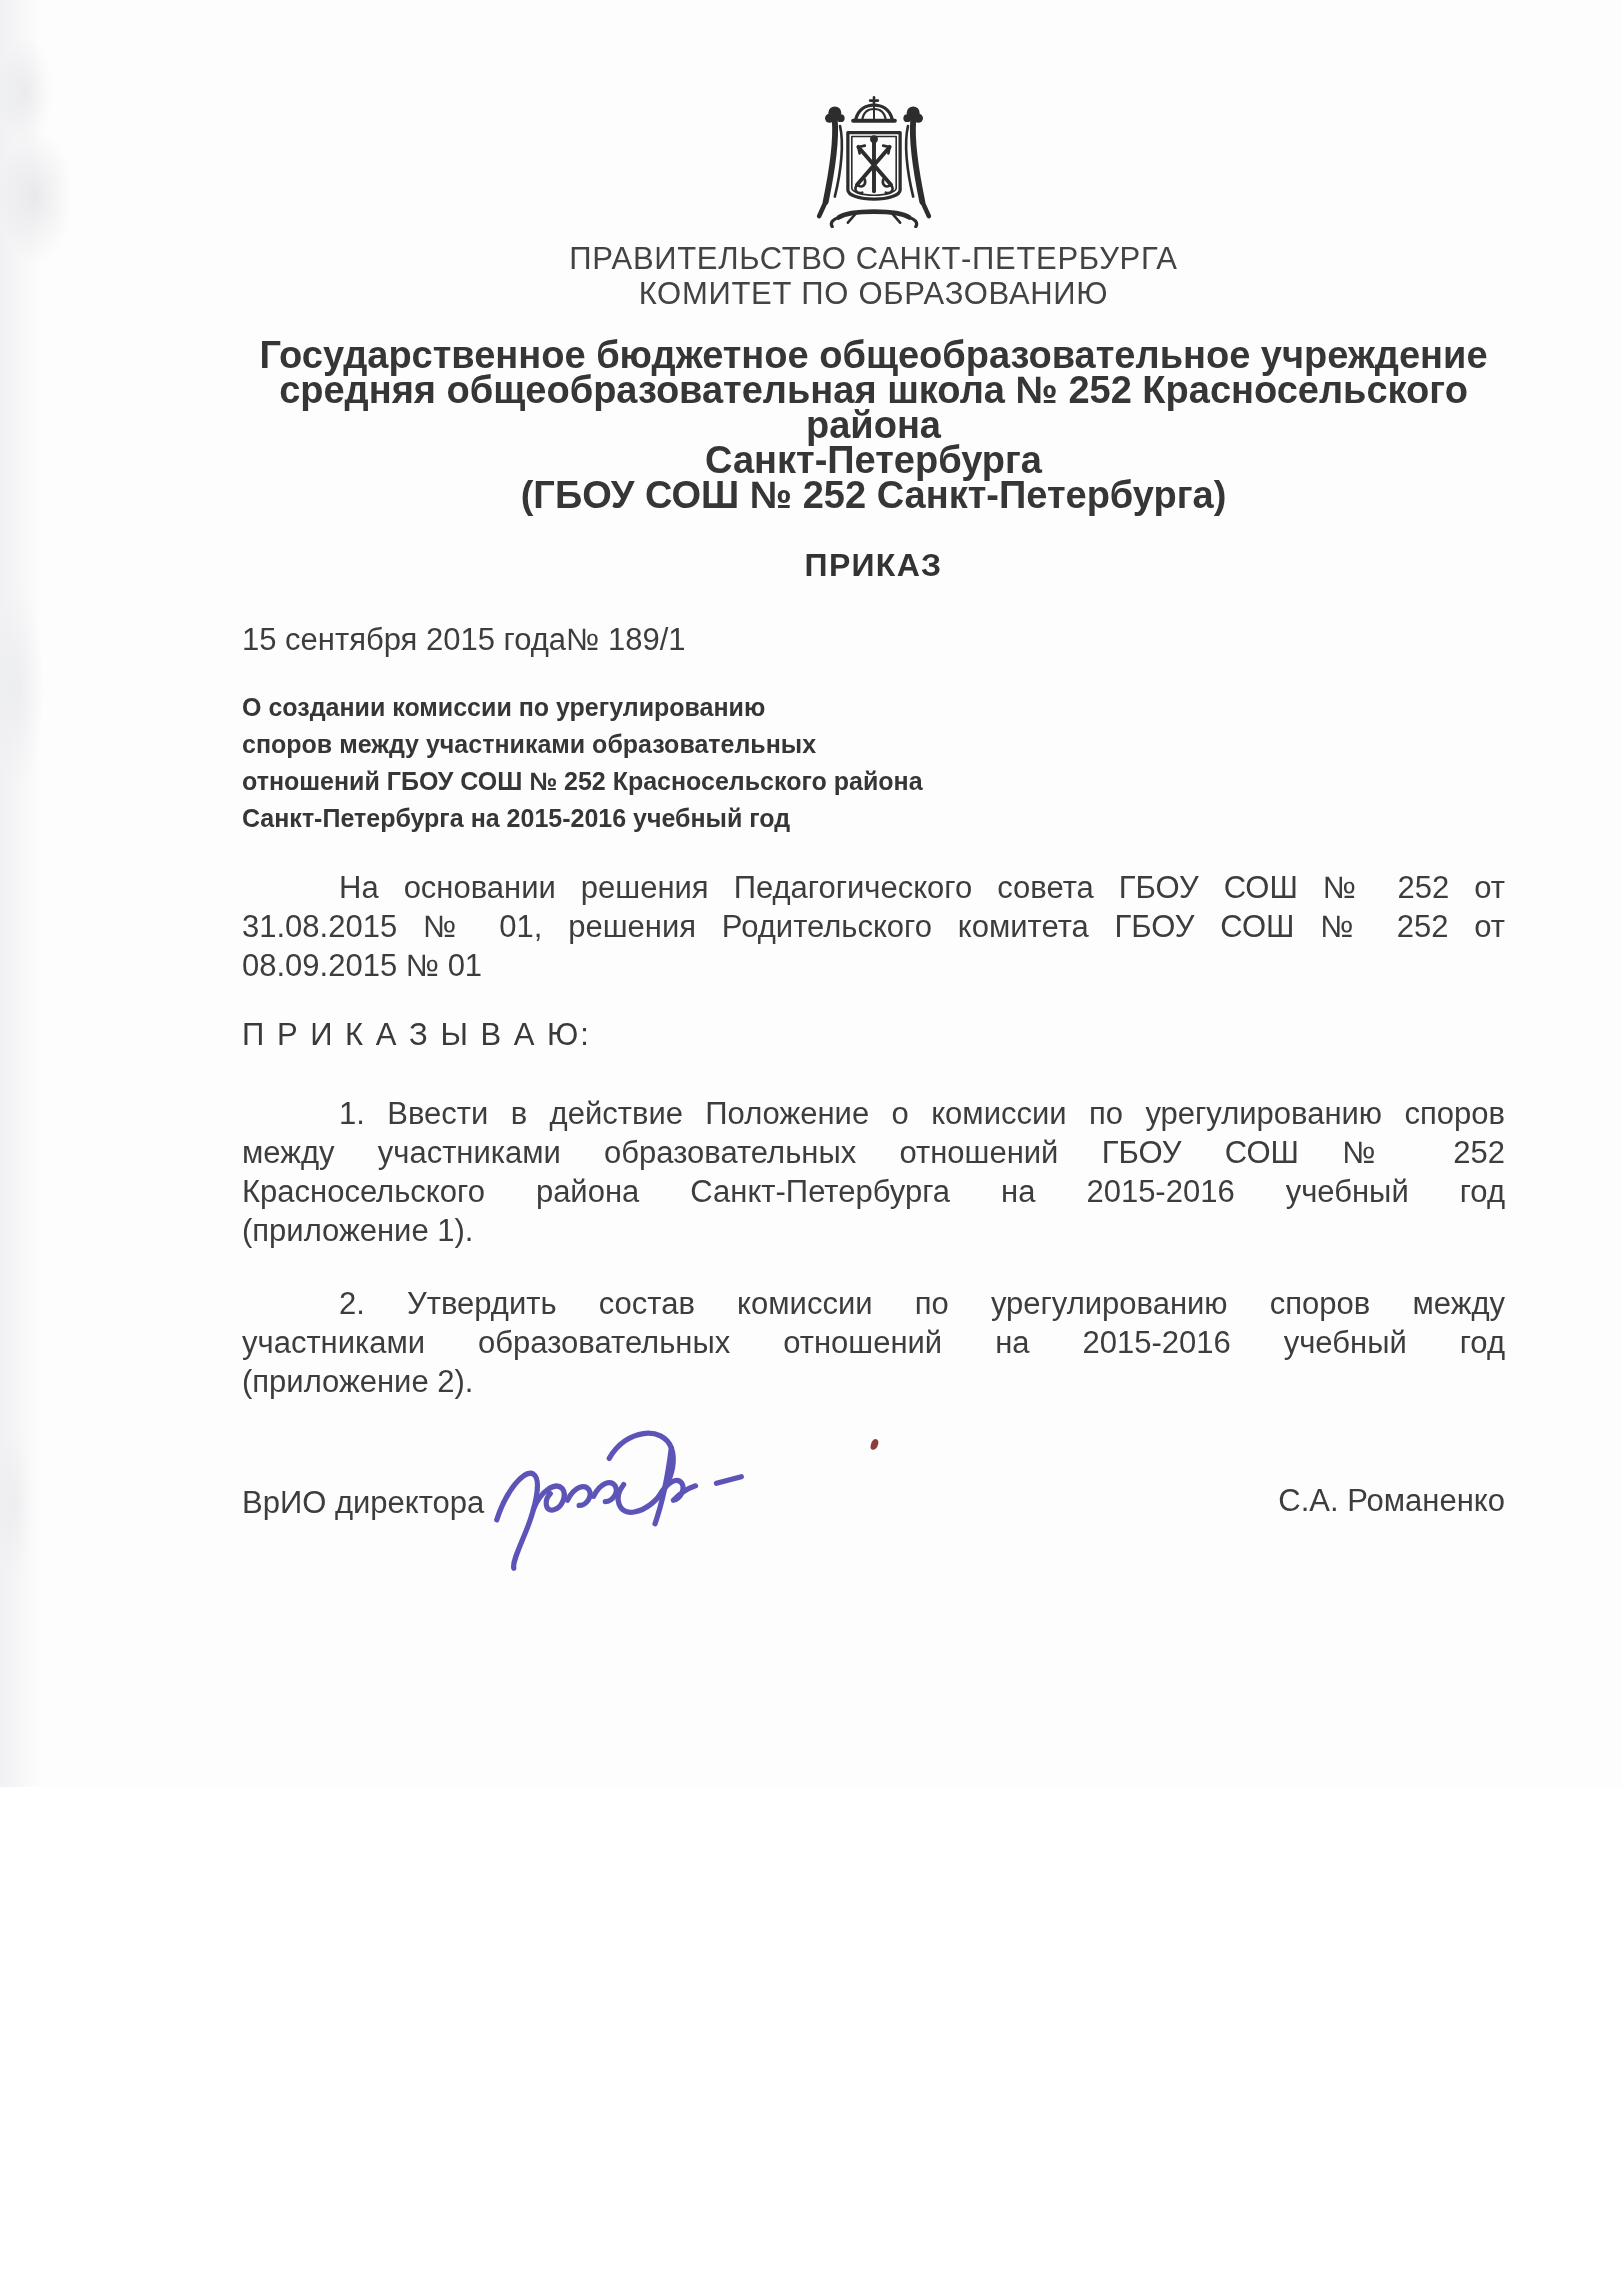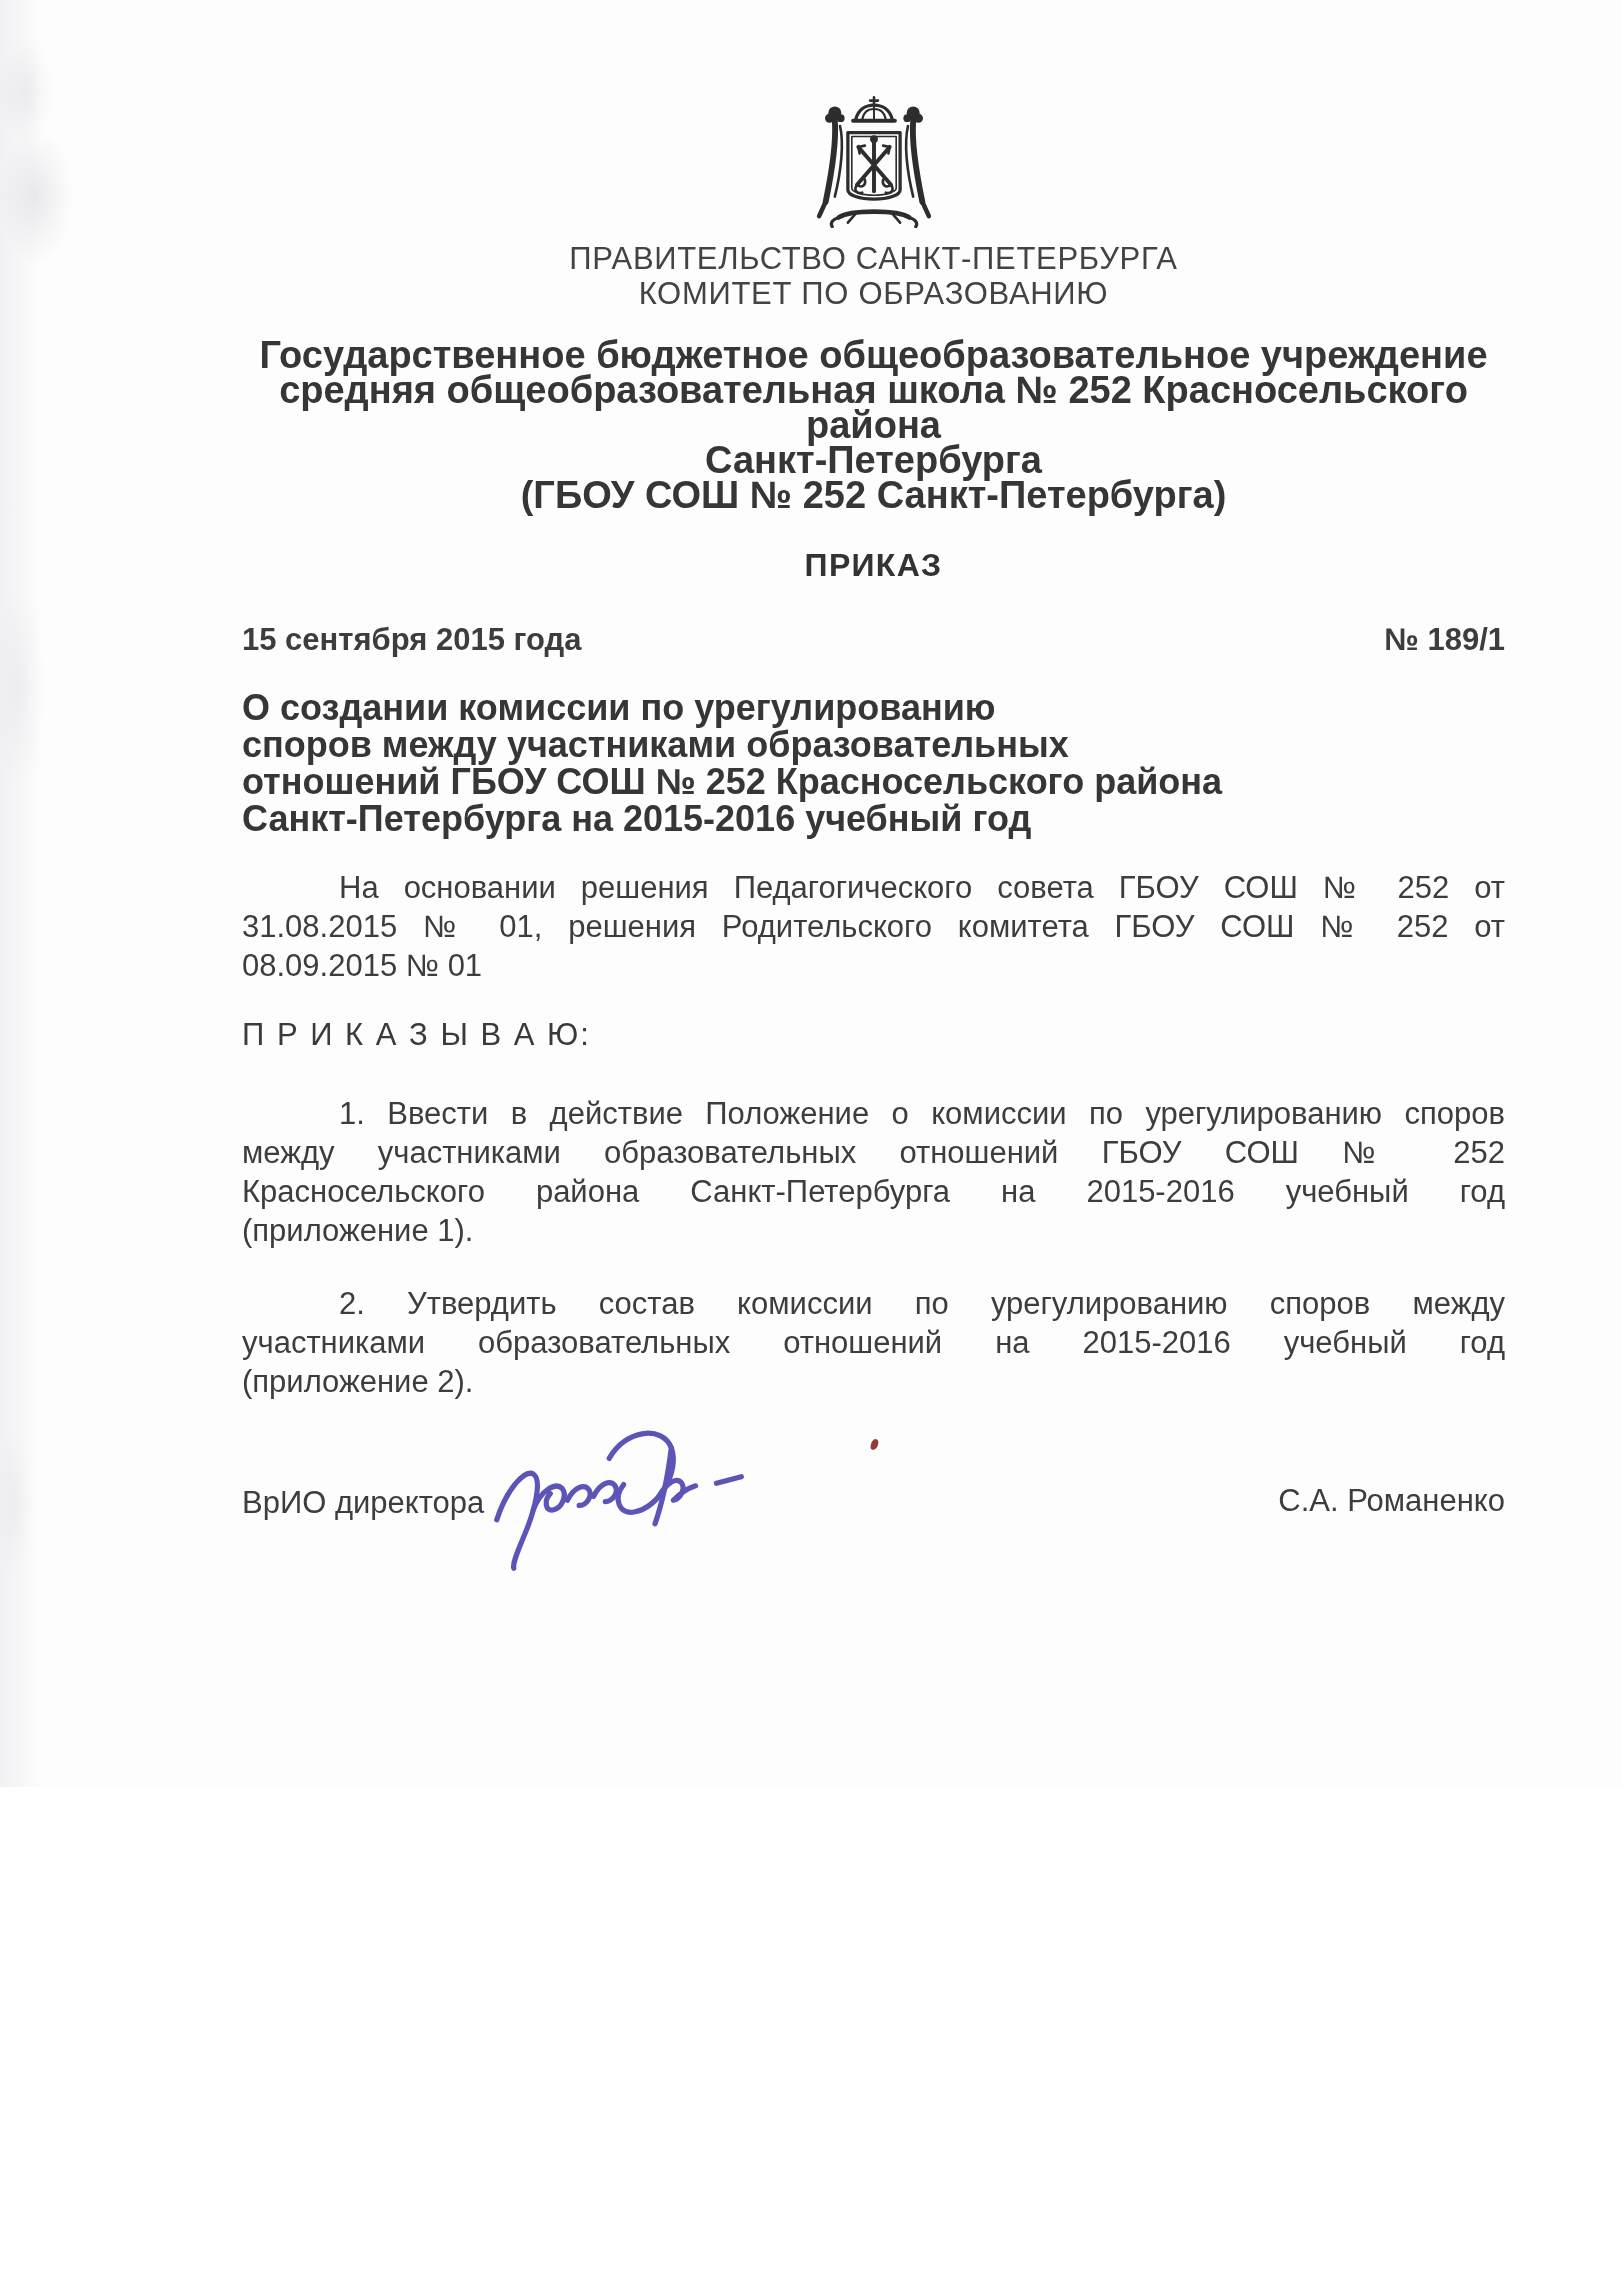--- a/index.html
+++ b/index.html
@@ -29,23 +29,23 @@
 
   .emblem-wrap { margin-top:92px; text-align:center; }
   .emblem-wrap svg { display:inline-block; }
 
   .gov-lines { margin-top:10.5px; text-align:center; font-size:31px; line-height:35px; color:#434343; letter-spacing:0.7px; }
 
   .org-lines { margin-top:27.5px; text-align:center; font-size:38px; line-height:35px; font-weight:bold; color:#363636; }
 
   .order-title { margin-top:34px; text-align:center; font-size:32px; line-height:37px; font-weight:bold; letter-spacing:1.3px; color:#333333; }
 
-  .order-meta { margin-top:37px; display:flex; justify-content:space-between; align-items:baseline; font-size:31px; line-height:37px;font-weight:bold; }
+  .order-meta { margin-top:37px; display:flex; align-items:baseline; font-size:31px; line-height:37px; }
 
-  .subject { margin-top:31px; font-size:36px; line-height:37px; font-weight:bold; color:#363636; }
+  .subject { margin-top:31px; font-size:25px; line-height:37px; font-weight:bold; color:#363636; }
   .subject .line { display:block; }
 
   .para { margin-top:31px; font-size:31px; line-height:39px; color:#3d3d3d; }
   .para .line { display:block; }
   .para .line.j { text-align:justify; text-align-last:justify; }
   .para .line.first { text-indent:97px; }
 
   .decree { margin-top:31px; font-size:31px; line-height:37px; letter-spacing:2px; color:#3a3a3a; }
 
   .item { margin-top:34px; }

